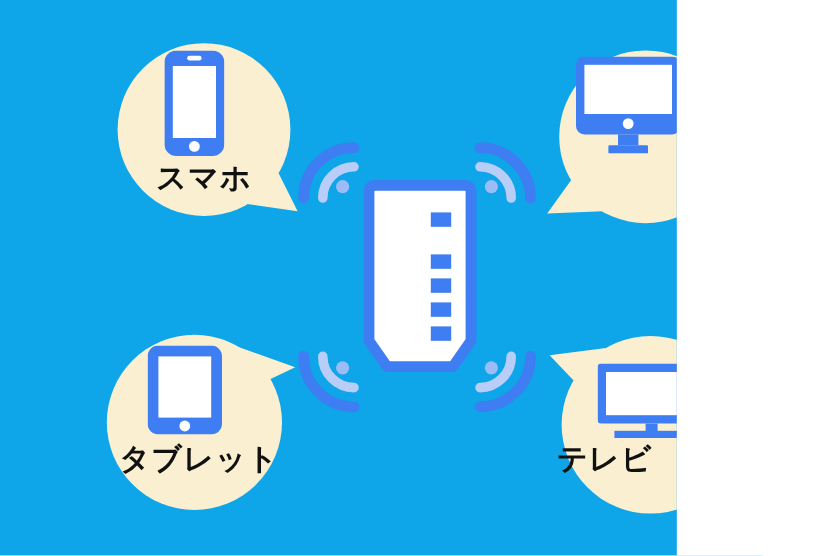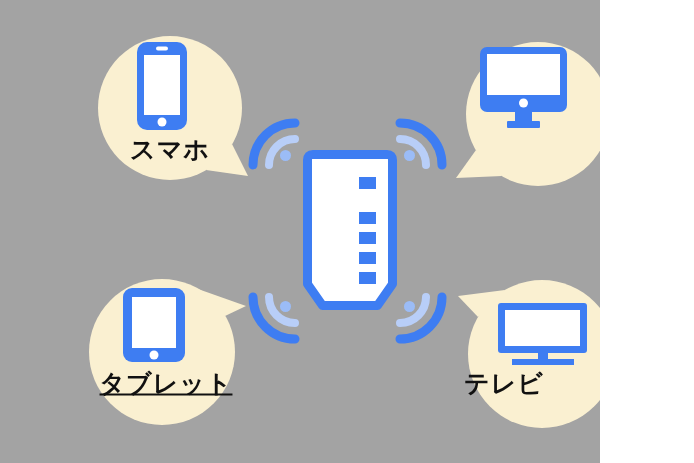--- a/index.html
+++ b/index.html
@@ -1,22 +1,21 @@
 <!DOCTYPE html>
 <html><head>
 <meta charset="utf-8">
 <style>
   html,body{margin:0;padding:0;background:#ffffff;}
   .stage{
     position:relative;
     width:564px;height:463px;
-    background:#a3a3a3;
+    background:#0ea5e9;
     overflow:hidden;
     font-family:"Liberation Sans","DejaVu Sans",sans-serif;
-    padding-left:36px;
   }
   .abs{position:absolute;display:block;}
   .device-label{
     position:absolute;
     transform:translate(-50%,-50%);
     font-weight:bold;
     font-size:25px;
     line-height:1;
     color:#111111;
     letter-spacing:1px;
@@ -113,17 +112,17 @@
     <g transform="translate(60,60) scale(-1,-1)">
       <path d="M13 55 A42 42 0 0 1 55 13" fill="none" stroke="#3E7DF2" stroke-width="9" stroke-linecap="round"></path>
       <path d="M29 55 A26 26 0 0 1 55 29" fill="none" stroke="#B8CEF8" stroke-width="8" stroke-linecap="round"></path>
       <circle cx="45.5" cy="45.5" r="5.5" fill="#9BBCF7"></circle>
     </g>
   </svg>
 
   <div class="device-label" style="left:170px;top:149px;">スマホ</div>
 
 
-  <div class="device-label" style="left:166px;top:383px;text-decoration:underline;">タブレット</div>
+  <div class="device-label" style="left:166px;top:383px;">タブレット</div>
 
   <div class="device-label" style="left:504px;top:383px;text-align:right;">テレビ</div>
 
 </div>
 
 </body></html>

